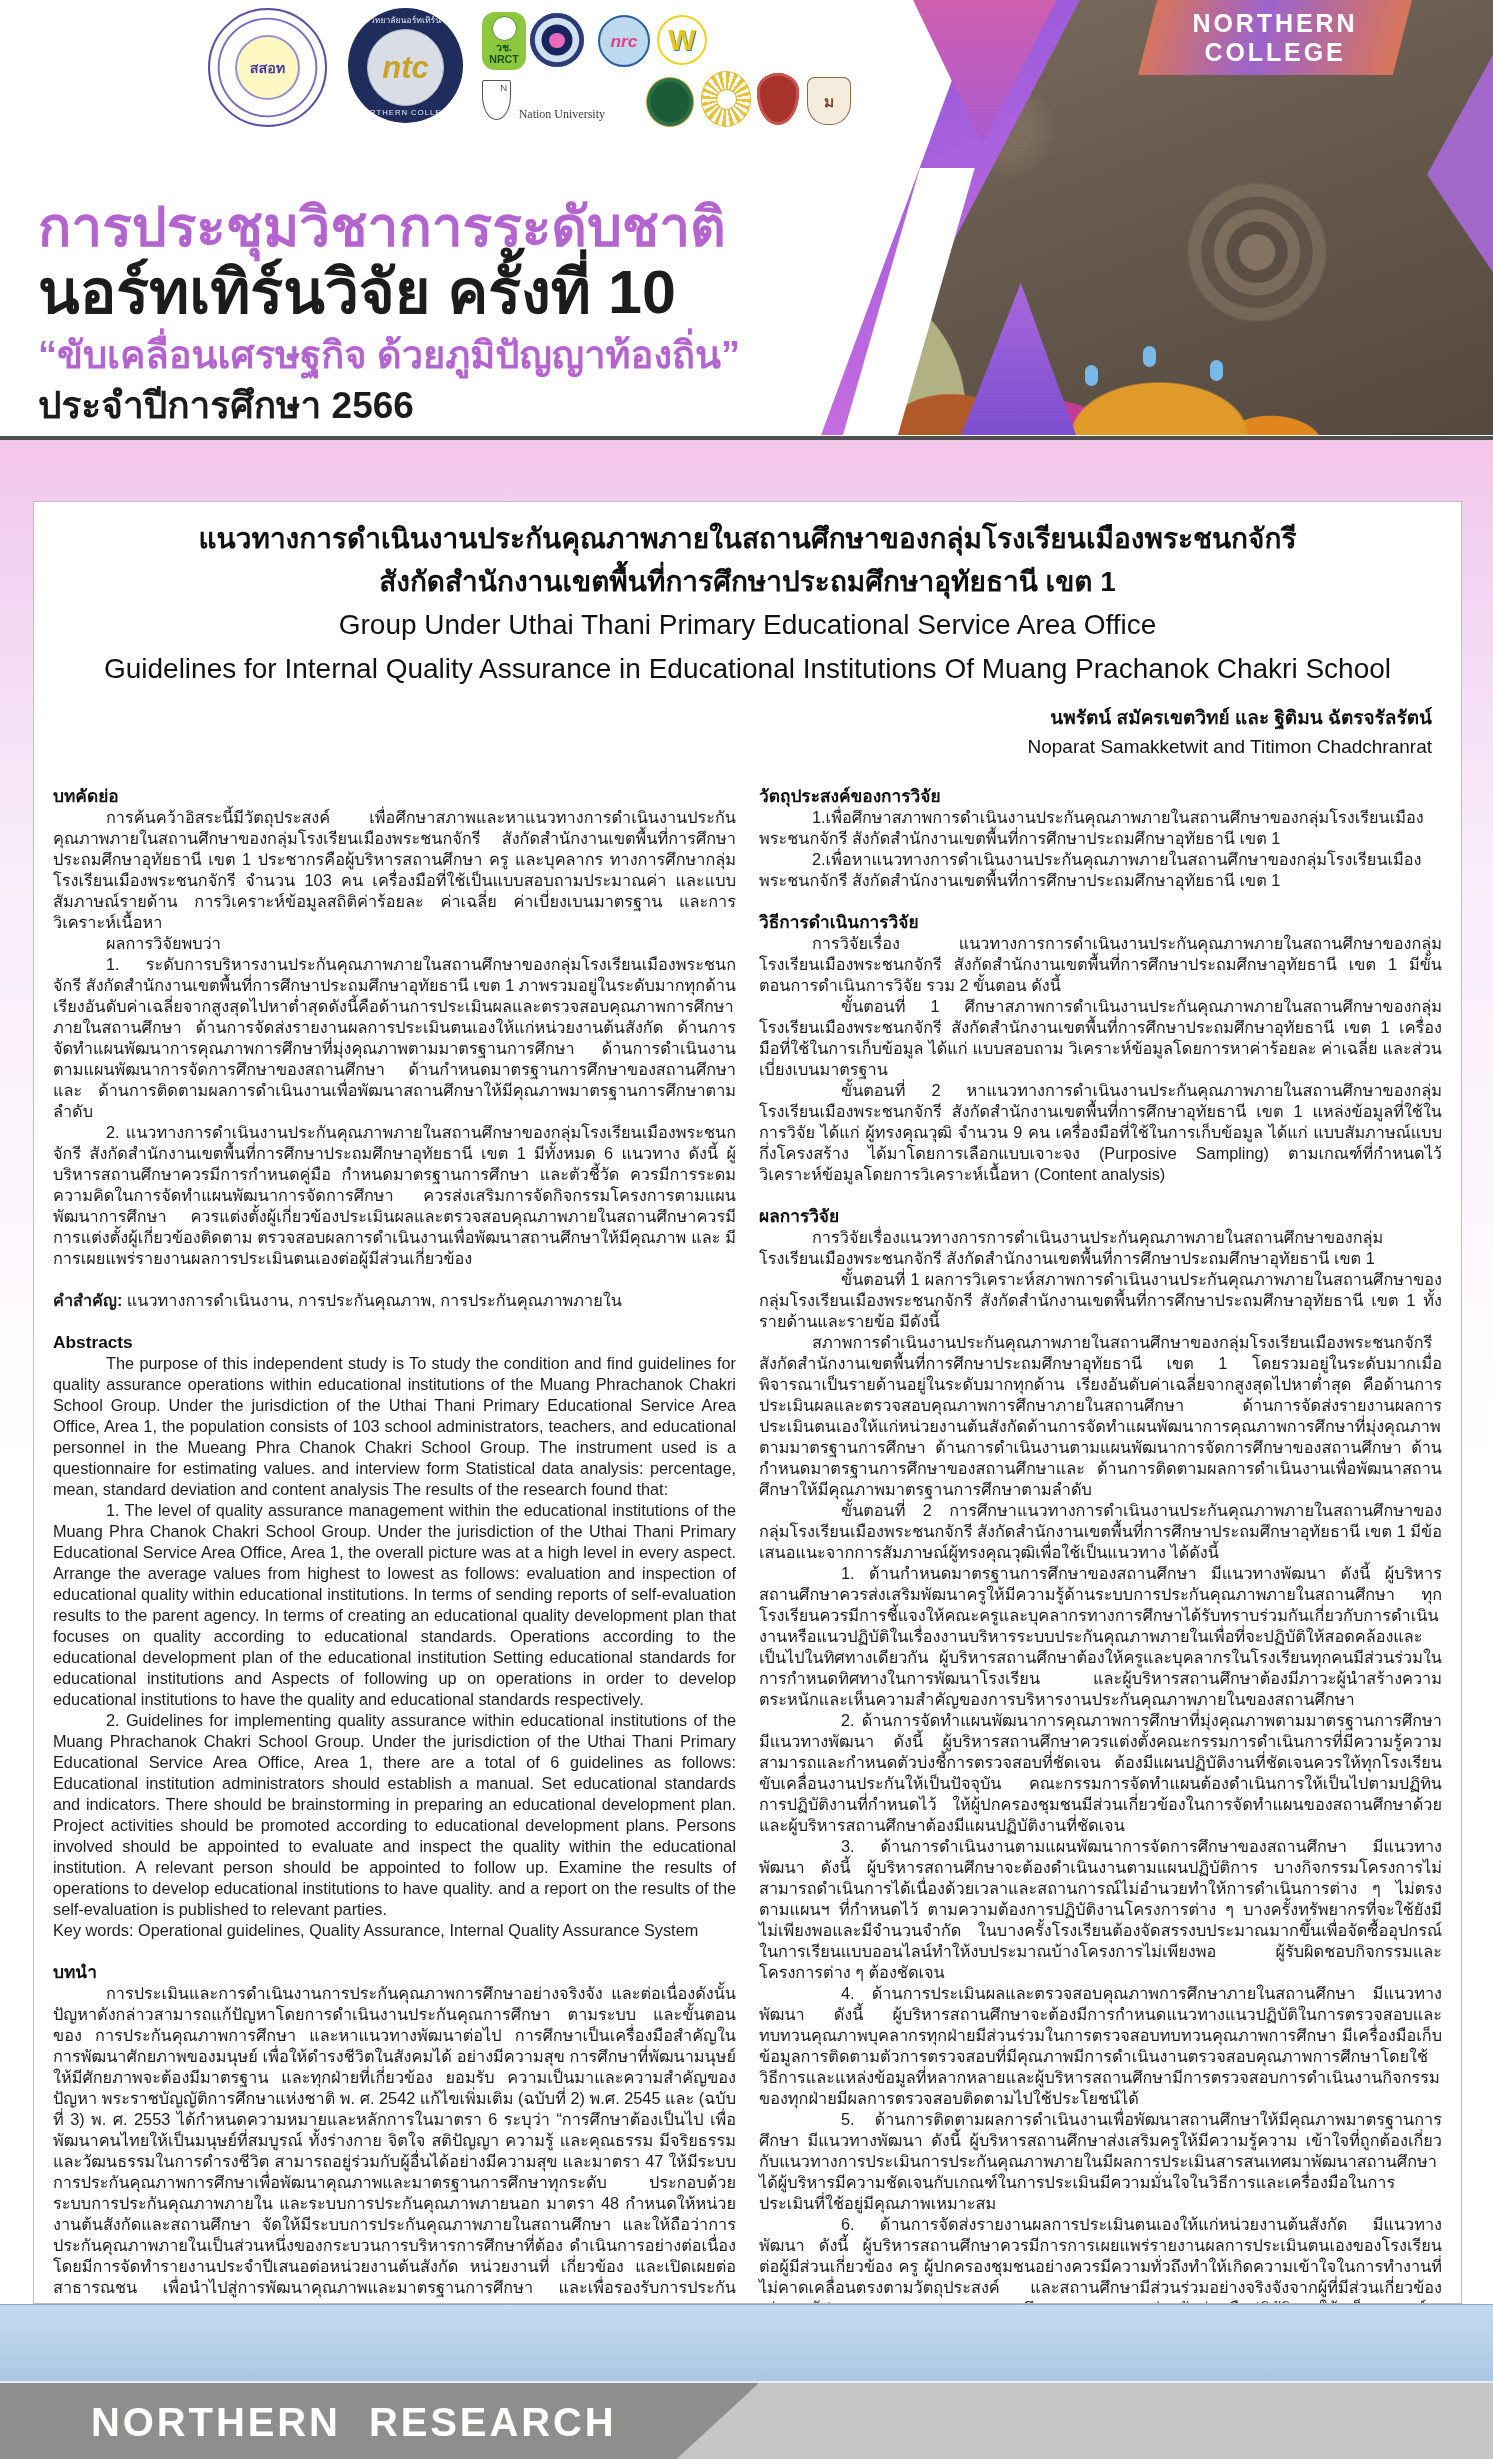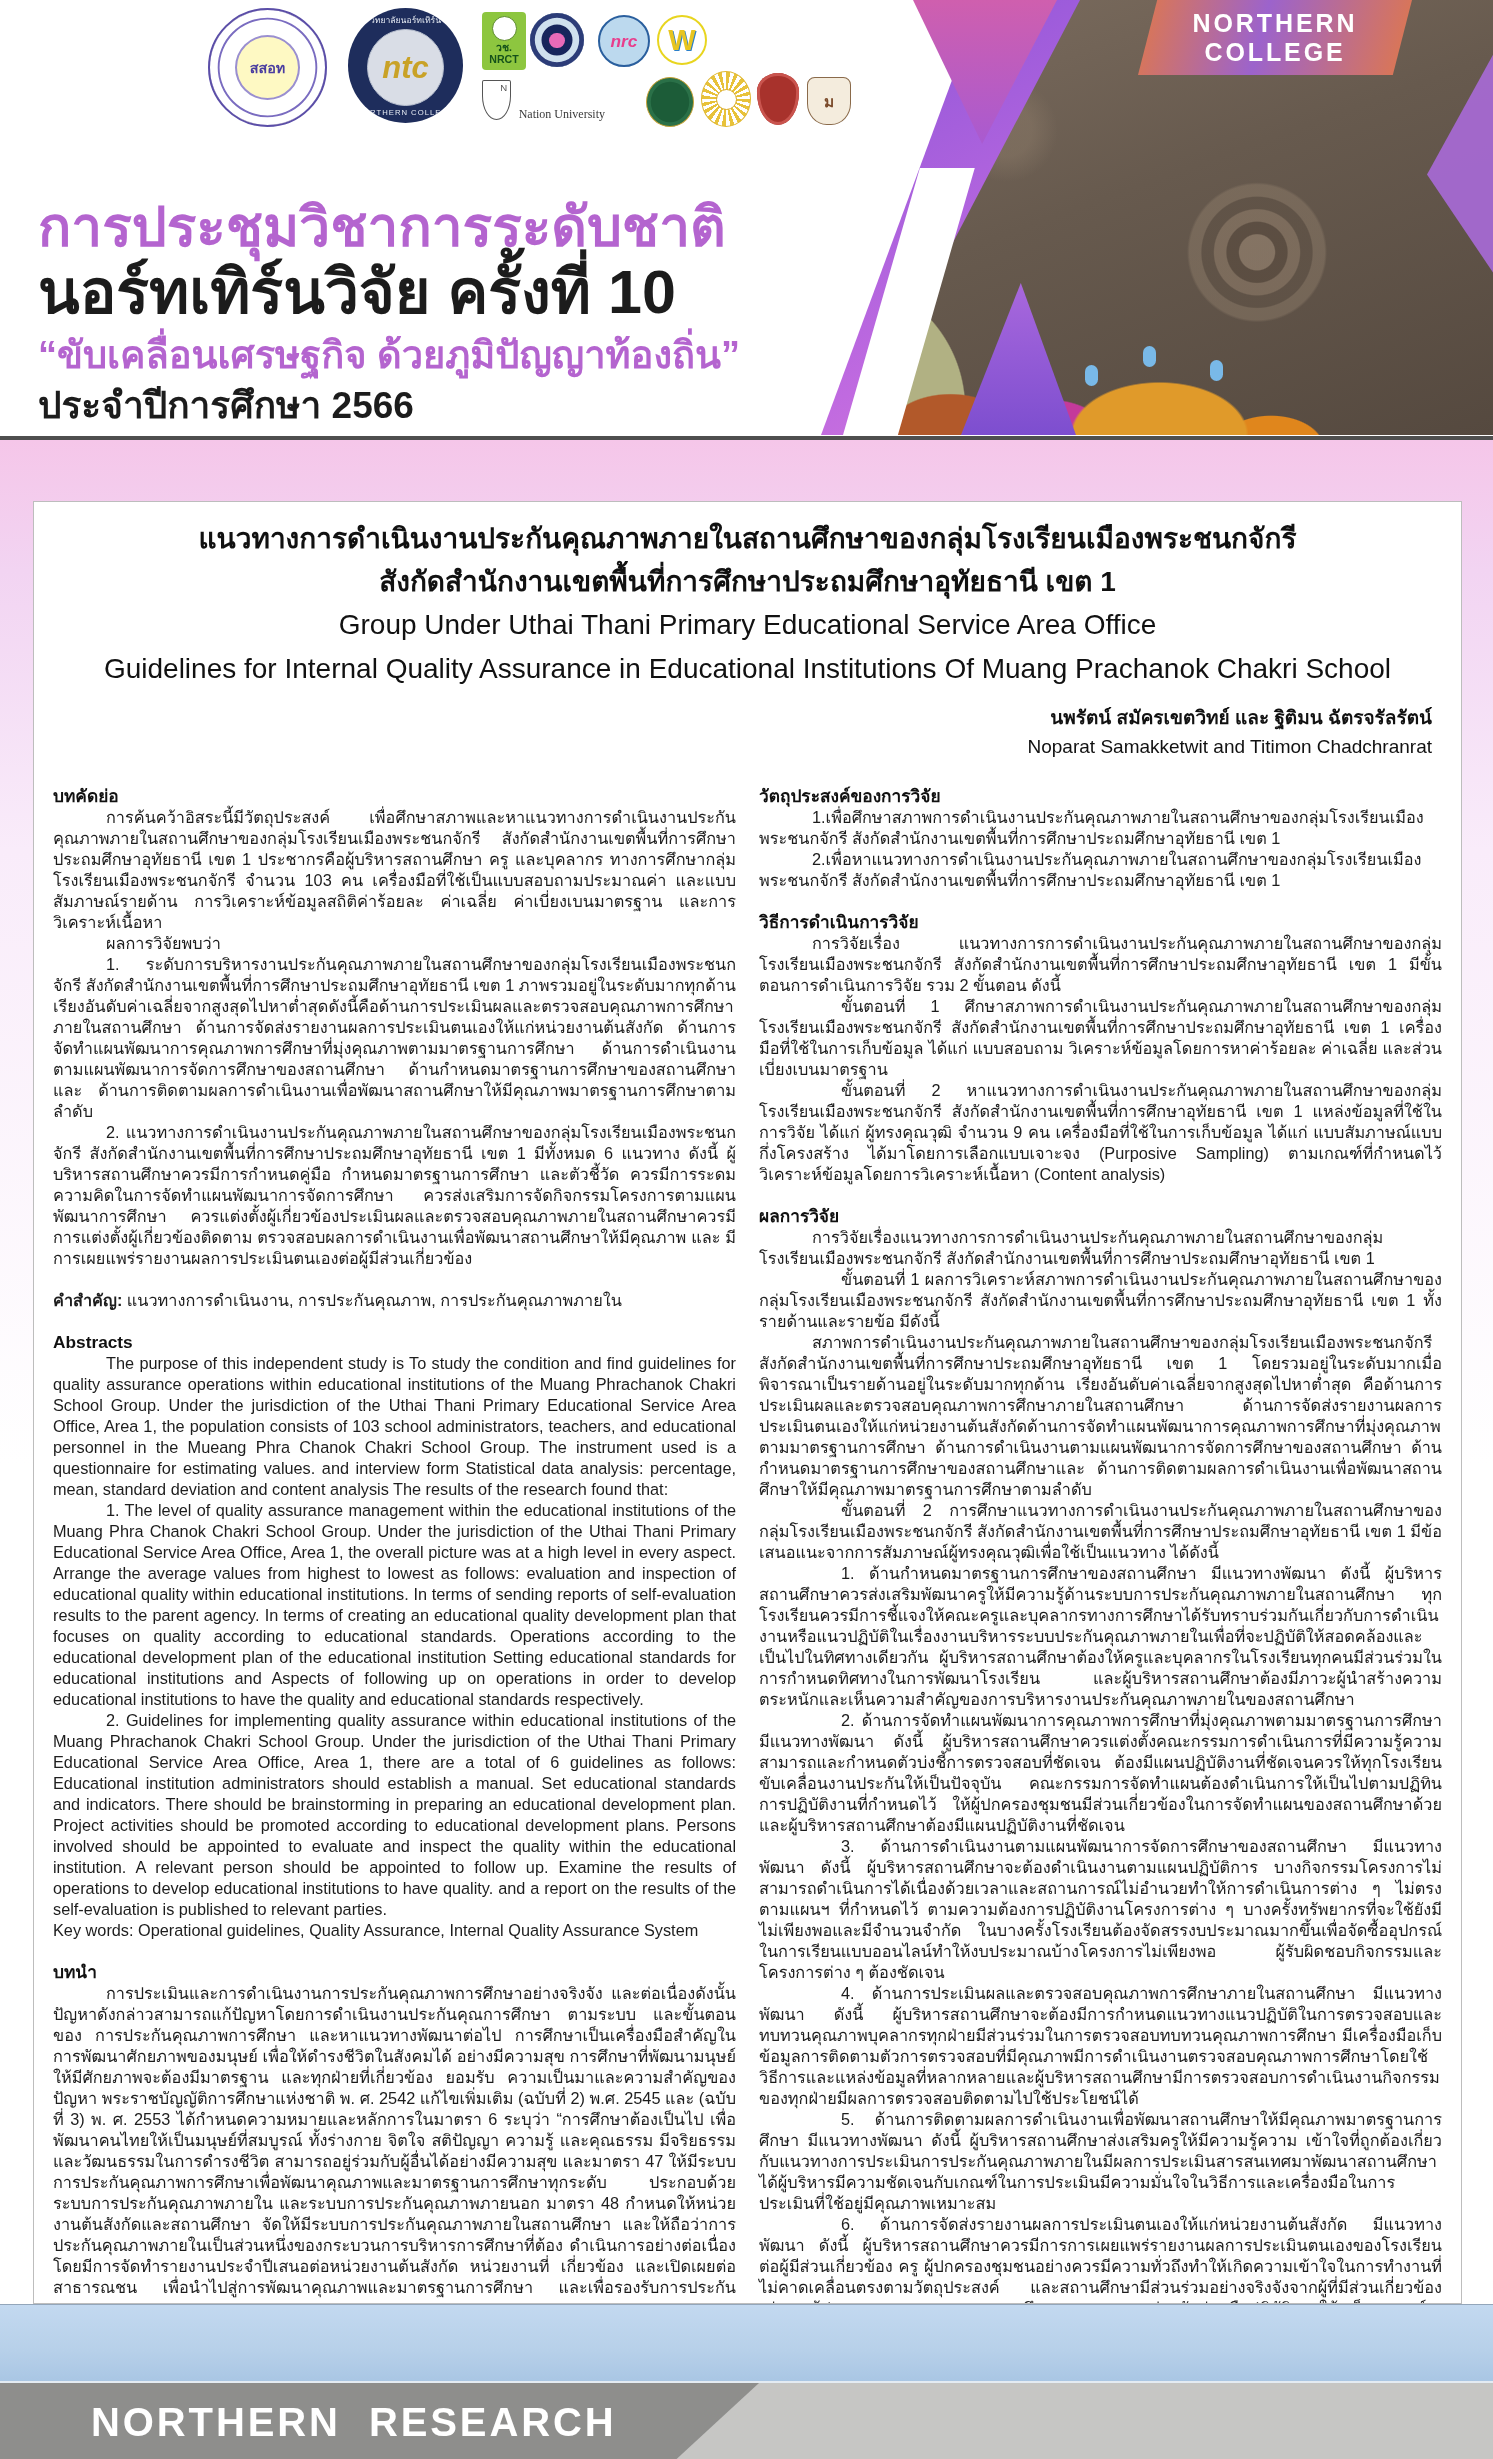--- a/index.html
+++ b/index.html
@@ -52,21 +52,21 @@
              border:2.9px solid #5b4ea8;background:#fef9c3;
              box-shadow:inset 0 0 0 7.7px #fff, inset 0 0 0 9.6px #7a6cc0, inset 0 0 0 25px #fff, inset 0 0 0 27px #9a8fd0;
              color:#4a3da0;font-weight:bold;font-size:14.4px;}
   .logo-ntc{left:348px;top:7.7px;width:115px;height:115px;border-radius:50%;background:var(--navy);
             color:#e7ecf4;flex-direction:column;}
   .logo-ntc .ring-top{font-size:8.6px;margin-bottom:1.9px;}
   .logo-ntc .ntc-core{width:75px;height:75px;border-radius:50%;background:#d9dde6;color:#c9a227;
             font-weight:bold;font-style:italic;font-size:31px;display:flex;align-items:center;justify-content:center;
             border:1.9px solid #b9c0cf;}
   .logo-ntc .ring-bottom{font-size:7.7px;margin-top:1.9px;letter-spacing:1px;}
-  .logo-nrct{left:482px;top:11.5px;width:44px;height:58px;border-radius:4px;background:var(--nrct-green);
+  .logo-nrct{left:482px;top:11.5px;width:44px;height:58px;border-radius:13px;background:var(--nrct-green);
              flex-direction:column;color:#14511a;font-weight:bold;font-size:10.6px;line-height:11.5px;}
   .logo-nrct .dot{width:23px;height:23px;border-radius:50%;background:#fff;border:1px solid #5a8a2a;margin-bottom:1px;}
   .logo-navy2{left:530px;top:13.4px;width:54px;height:54px;border-radius:50%;background:#17255c;
               box-shadow:inset 0 0 0 4.8px #2c3c78, inset 0 0 0 11.5px #cfe0ee;}
   .logo-navy2 .core{width:15.4px;height:15.4px;border-radius:50%;background:#e86ab8;}
   .logo-nrc{left:598px;top:15.4px;width:52px;height:52px;border-radius:50%;background:#bcd9ee;
             border:2.9px solid #2a5f9e;color:#e83e8c;font-weight:bold;font-style:italic;font-size:17.3px;}
   .logo-w{left:657px;top:15.4px;width:50px;height:50px;border-radius:50%;background:#fff;
           border:2.9px solid #e8d51f;color:#e8c51f;font-weight:bold;font-size:29px;
           text-shadow:1px 1px 0 #2a7fc9;}

